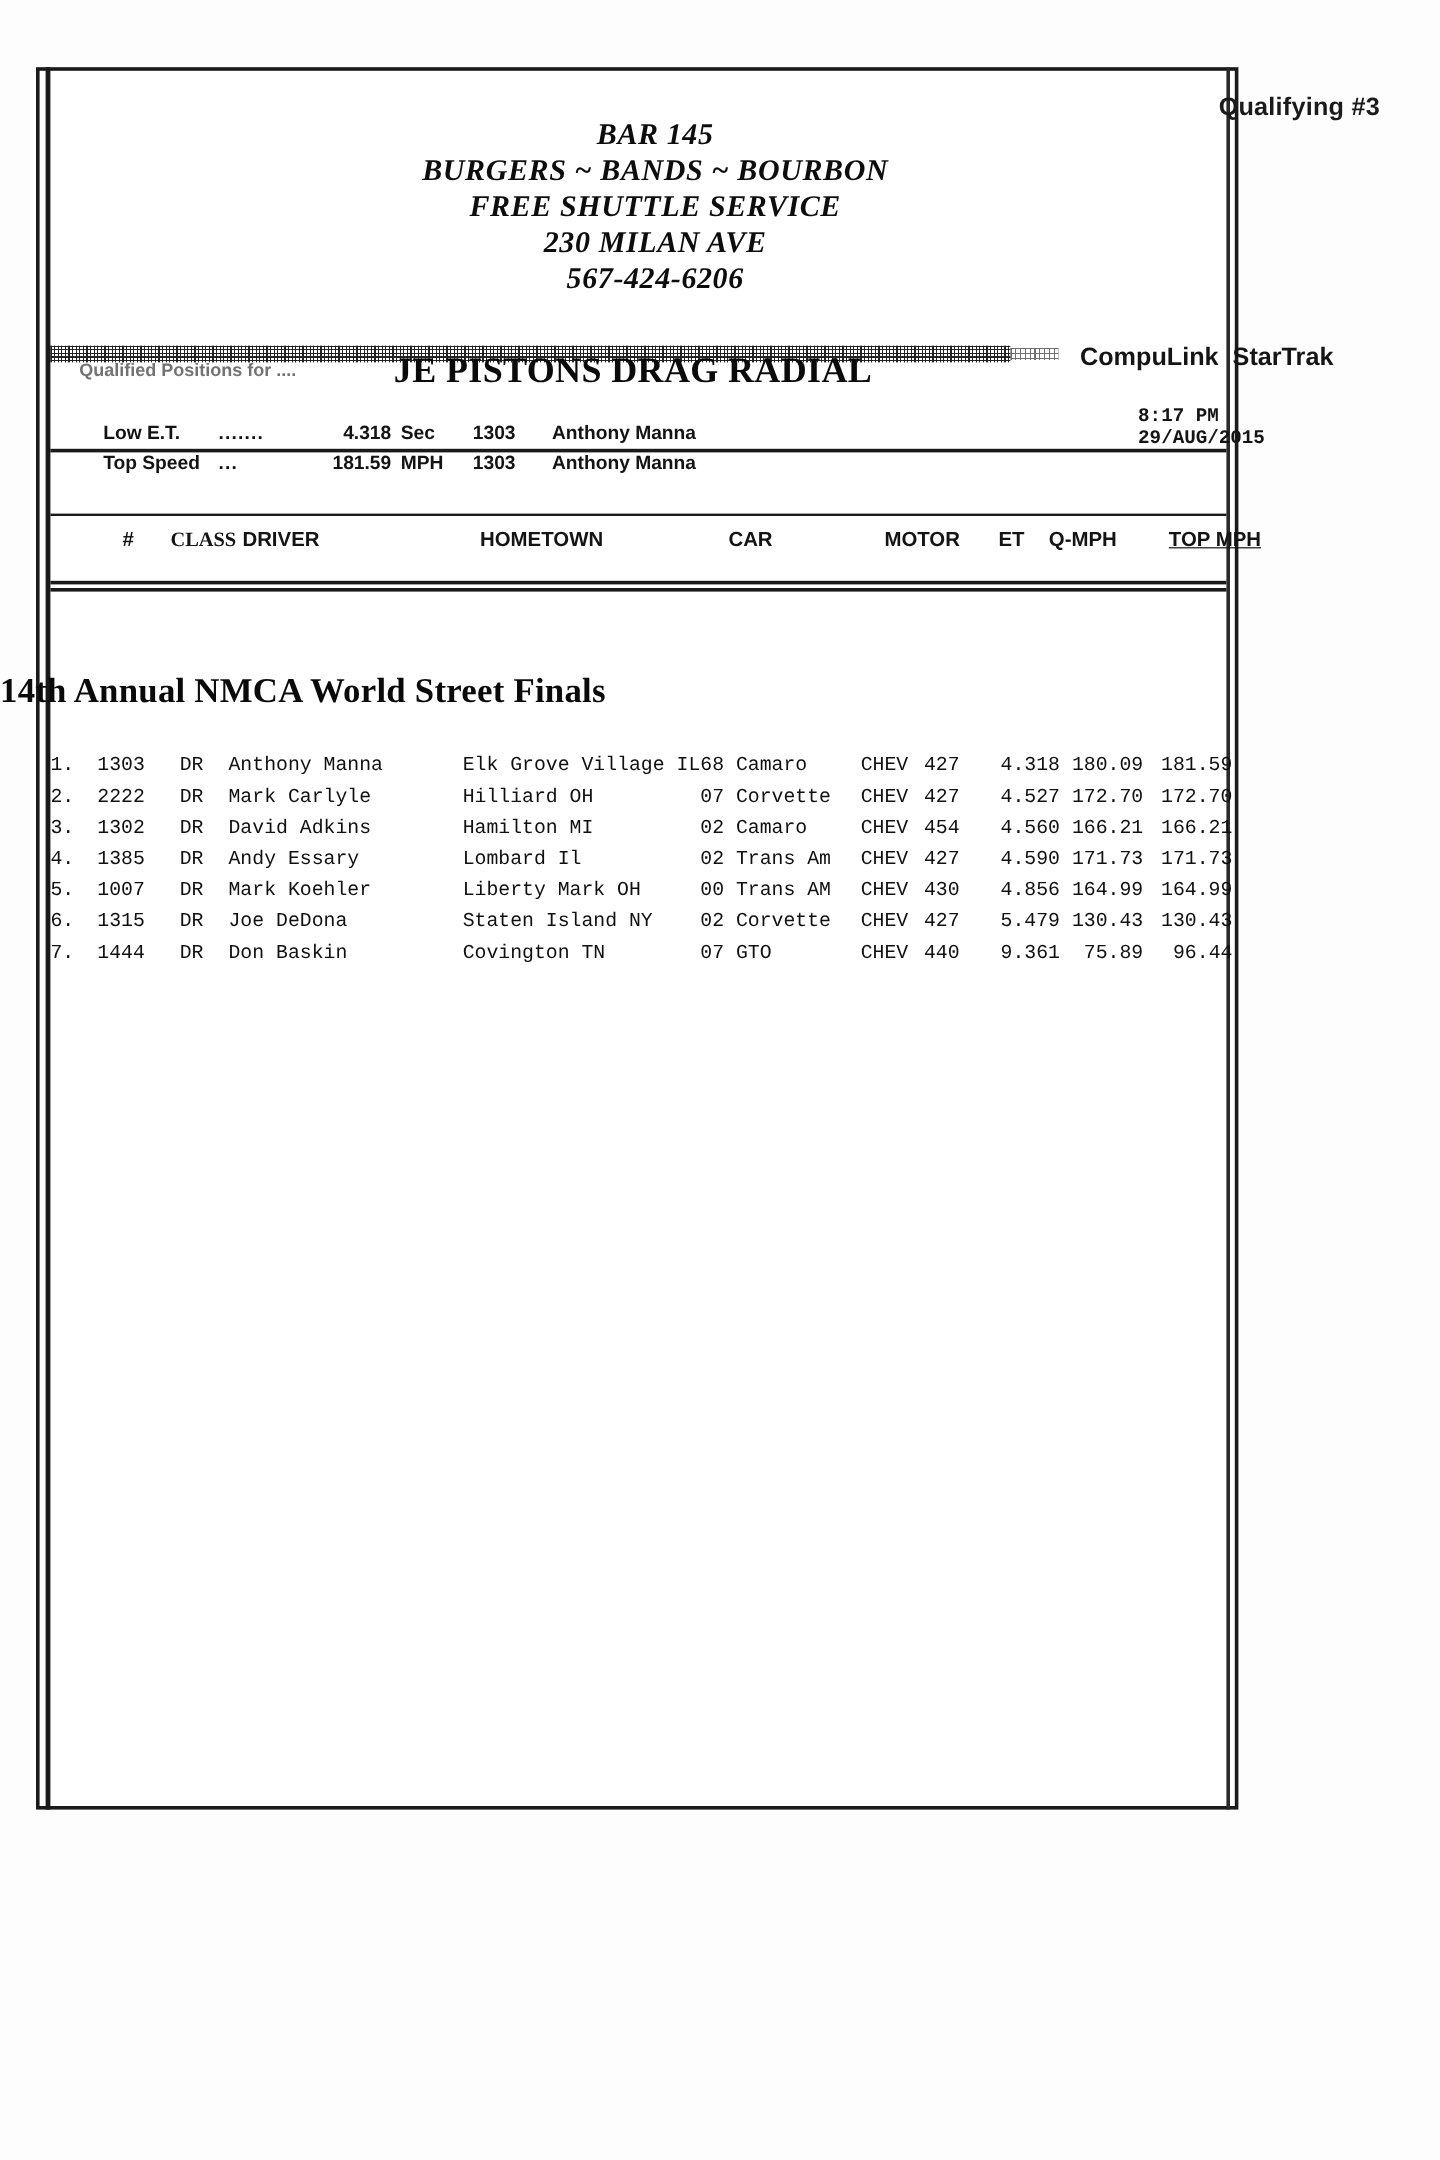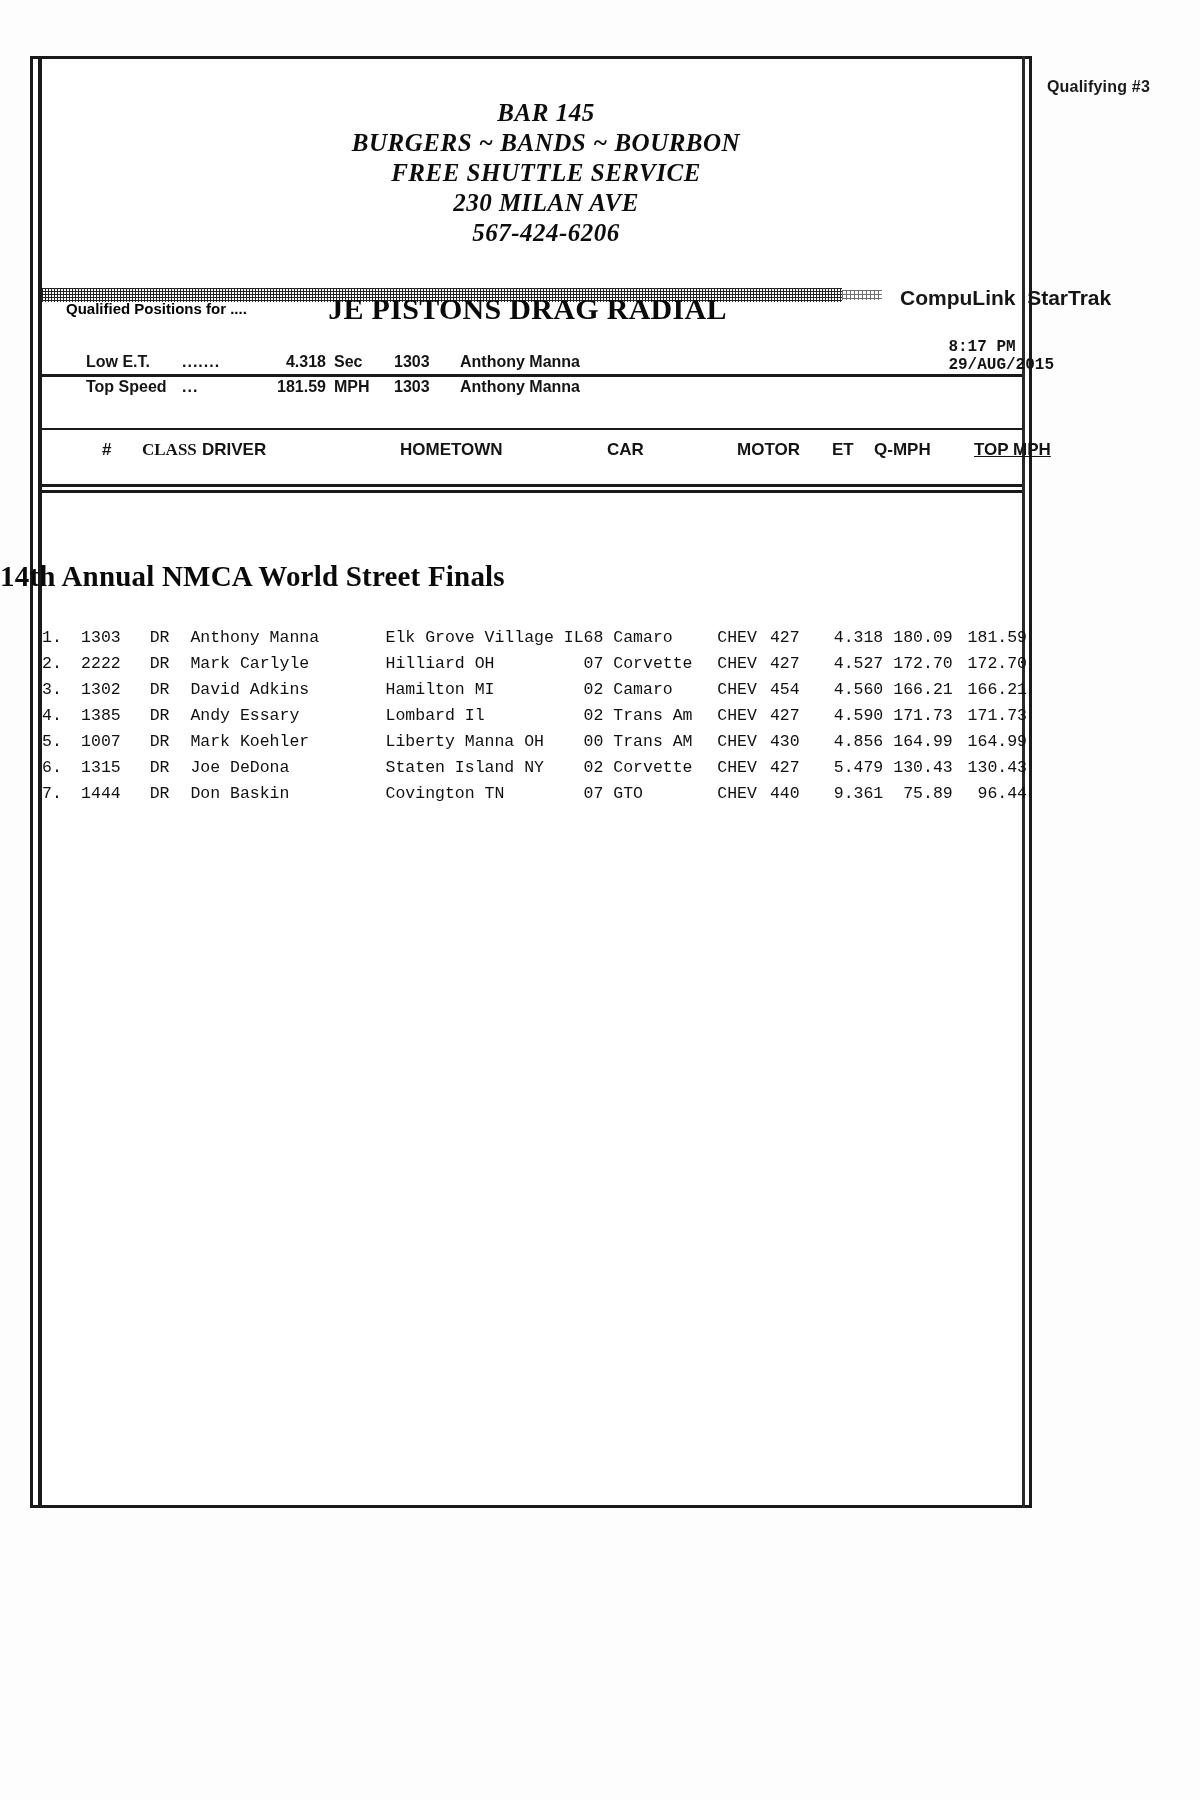--- a/index.html
+++ b/index.html
@@ -43,21 +43,21 @@
     height: 1452px;
     background: #2a2a2a;
   }
 
   
   .qualifying-label {
     position: absolute;
     right: 50px;
     top: 78px;
     font-family: "Liberation Sans", sans-serif;
-    font-size: 16px;
+    font-size: 21px;
     font-weight: bold;
     color: #1a1a1a;
     letter-spacing: 0.2px;
   }
   .ad-block {
     position: absolute;
     left: 0;
     top: 98px;
     width: 1060px;
     text-align: center;
@@ -132,21 +132,21 @@
     letter-spacing: 0.3px;
     color: #0a0a0a;
   }
   .qual-head {
     position: absolute;
     left: 66px;
     top: 300px;
     font-family: "Liberation Sans", sans-serif;
     font-size: 15px;
     font-weight: bold;
-    color: #000000;
+    color: #737373;
   }
   .qual-rows {
     position: absolute;
     left: 86px;
     top: 325px;
     font-family: "Liberation Sans", sans-serif;
     font-size: 16px;
     font-weight: bold;
     color: #141414;
     margin-top: 28px;
@@ -381,21 +381,21 @@
           <td class="c-cid">427</td>
           <td class="c-et">4.590</td>
           <td class="c-qmph">171.73</td>
           <td class="c-topmph">171.73</td>
         </tr>
         <tr>
           <td class="c-pos">5.</td>
           <td class="c-number">1007</td>
           <td class="c-class">DR</td>
           <td class="c-driver">Mark Koehler</td>
-          <td class="c-hometown">Liberty Manna OH</td>
+          <td class="c-hometown">Liberty Mark OH</td>
           <td class="c-car">00 Trans AM</td>
           <td class="c-motor">CHEV</td>
           <td class="c-cid">430</td>
           <td class="c-et">4.856</td>
           <td class="c-qmph">164.99</td>
           <td class="c-topmph">164.99</td>
         </tr>
         <tr>
           <td class="c-pos">6.</td>
           <td class="c-number">1315</td>

